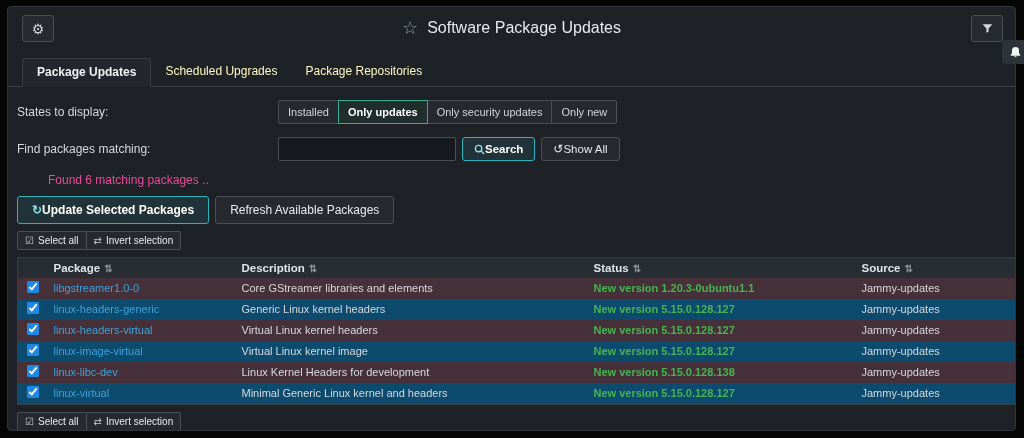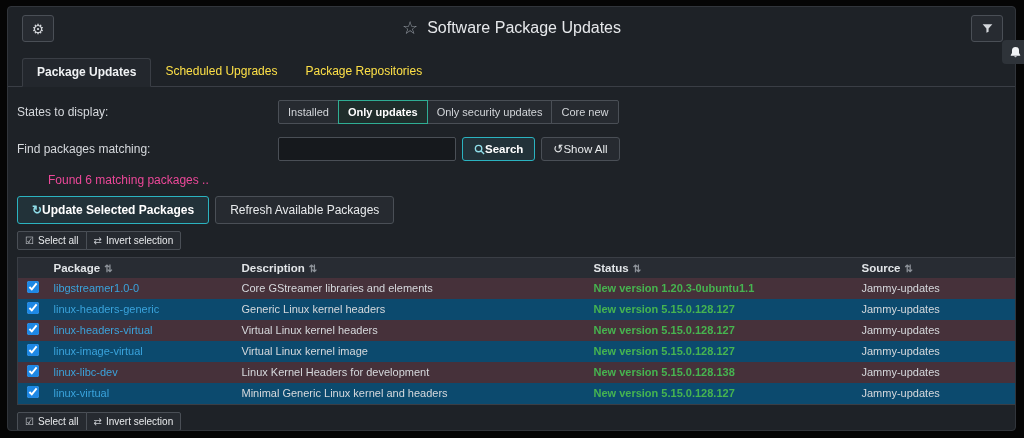--- a/index.html
+++ b/index.html
@@ -22,21 +22,21 @@
   .bell-tile { position:absolute; left:1002px; top:40px; width:26px; height:24px;
                background:#2e3339; border-radius:4px; display:flex; align-items:center;
                justify-content:center; z-index:5; cursor:pointer; }
 
   
   .tabs { margin-top:9px; padding-left:14px; display:flex; border-bottom:1px solid #3a3e45; }
   .tab { padding:6px 14px 7px; font-size:12px; cursor:pointer; }
   .tab.active { color:#f0f2f4; font-weight:bold; background:#23272d;
                 border:1px solid #3a3e45; border-bottom:1px solid #23272d;
                 border-radius:3px 3px 0 0; margin-bottom:-1px; }
-  .tab.link { color:#fde047; }
+  .tab.link { color:#fef9c3; }
 
   
   .form-row { display:flex; align-items:flex-start; padding-left:9px; margin-top:13px; }
   .form-label { width:261px; color:#d6d9dd; font-size:12px; padding-top:5px; }
   .btn-group { display:inline-flex; }
   .seg-btn { font-size:11px; color:#d2d5d9; background:#262a30; border:1px solid #4a4f56;
              padding:5px 9px; margin-left:-1px; cursor:pointer; white-space:nowrap;text-align:center; }
   .seg-btn:first-child { margin-left:0; border-radius:2px 0 0 2px; }
   .seg-btn:last-child { border-radius:0 2px 2px 0; }
   .seg-btn.selected { color:#ffffff; font-weight:bold; background:#1f2d2b;
@@ -108,21 +108,21 @@
     <div class="tab link">Scheduled Upgrades</div>
     <div class="tab link">Package Repositories</div>
   </div>
 
   <div class="form-row">
     <div class="form-label">States to display:</div>
     <div class="btn-group">
       <button class="seg-btn">Installed</button>
       <button class="seg-btn selected">Only updates</button>
       <button class="seg-btn">Only security updates</button>
-      <button class="seg-btn">Core new</button>
+      <button class="seg-btn">Only new</button>
     </div>
   </div>
 
   <div class="form-row">
     <div class="form-label">Find packages matching:</div>
     <input class="text-input" type="text" value="" style="">
     <button class="btn teal gap6">
       <svg width="11" height="11" viewBox="0 0 24 24" fill="none" stroke="#8fdde8" stroke-width="3">
           <circle cx="10" cy="10" r="7"></circle>
           <line x1="15.5" y1="15.5" x2="22" y2="22"></line>

